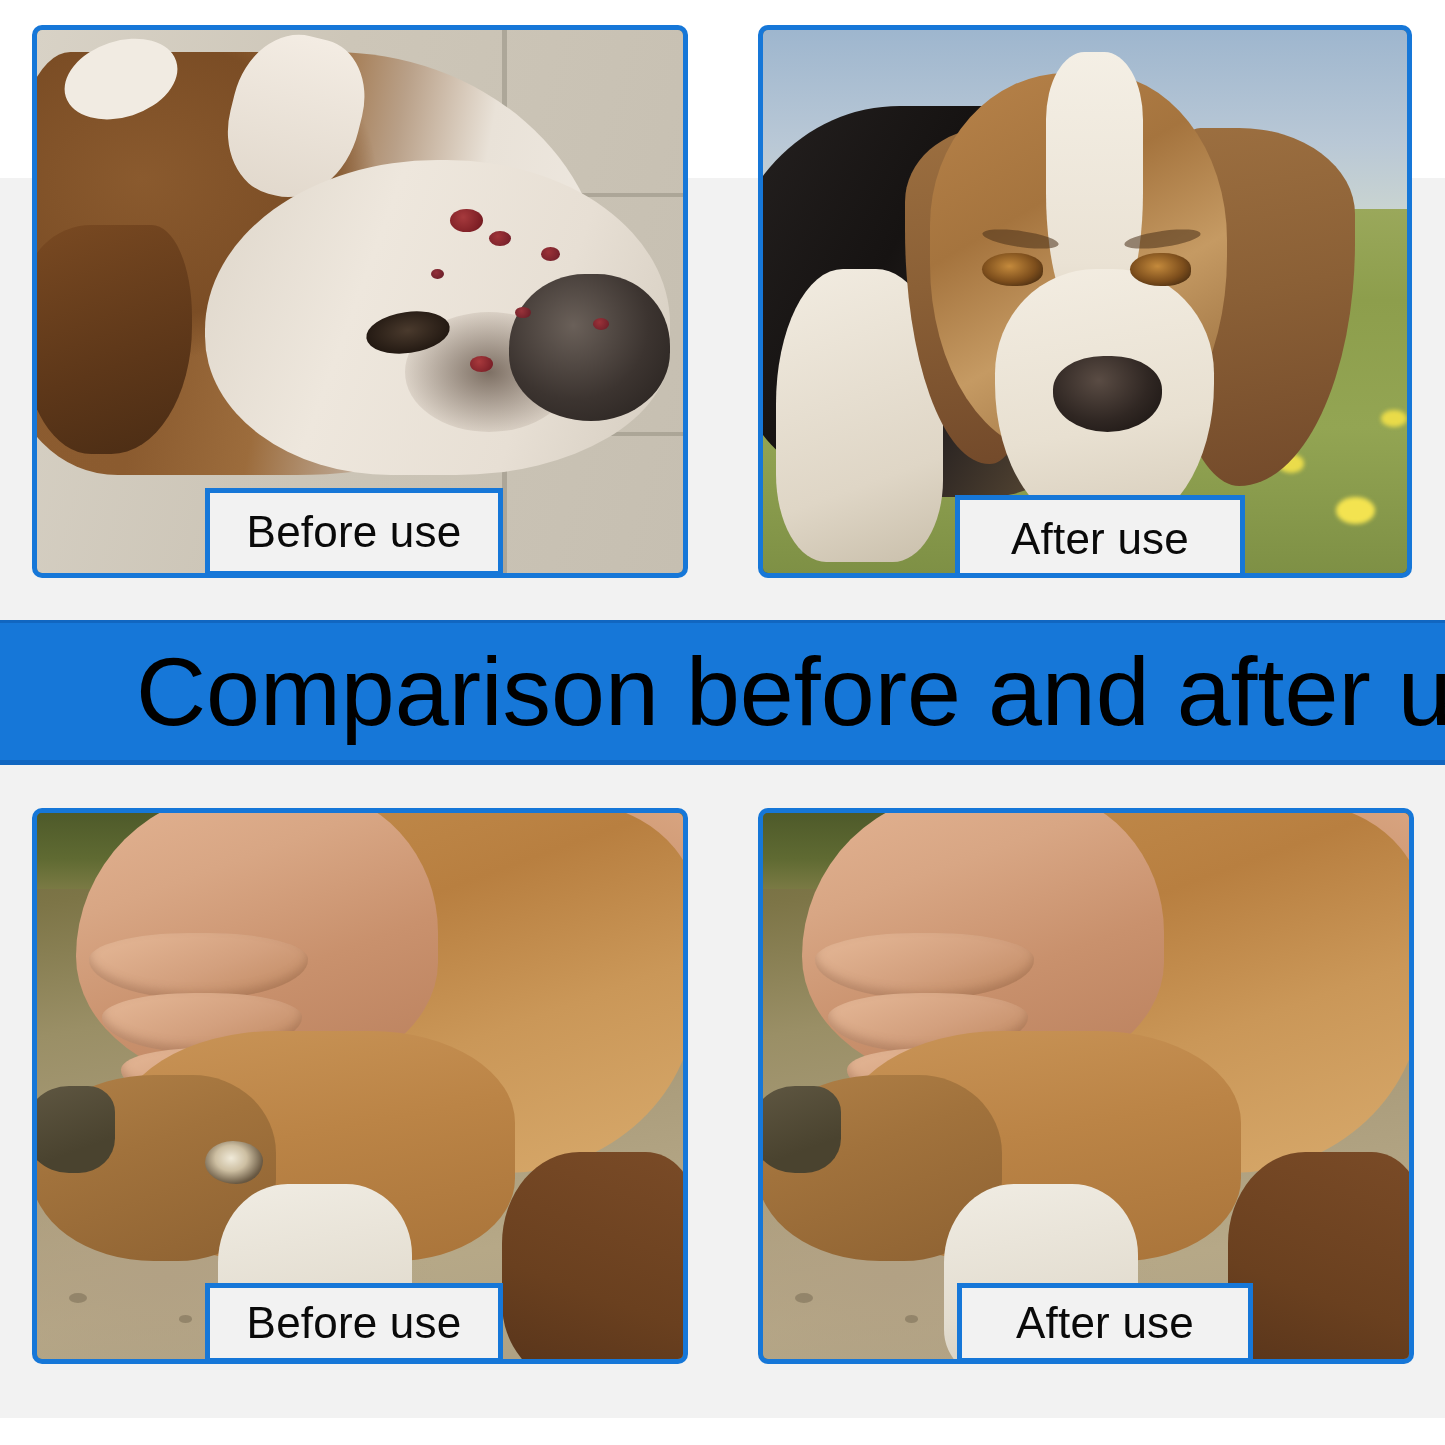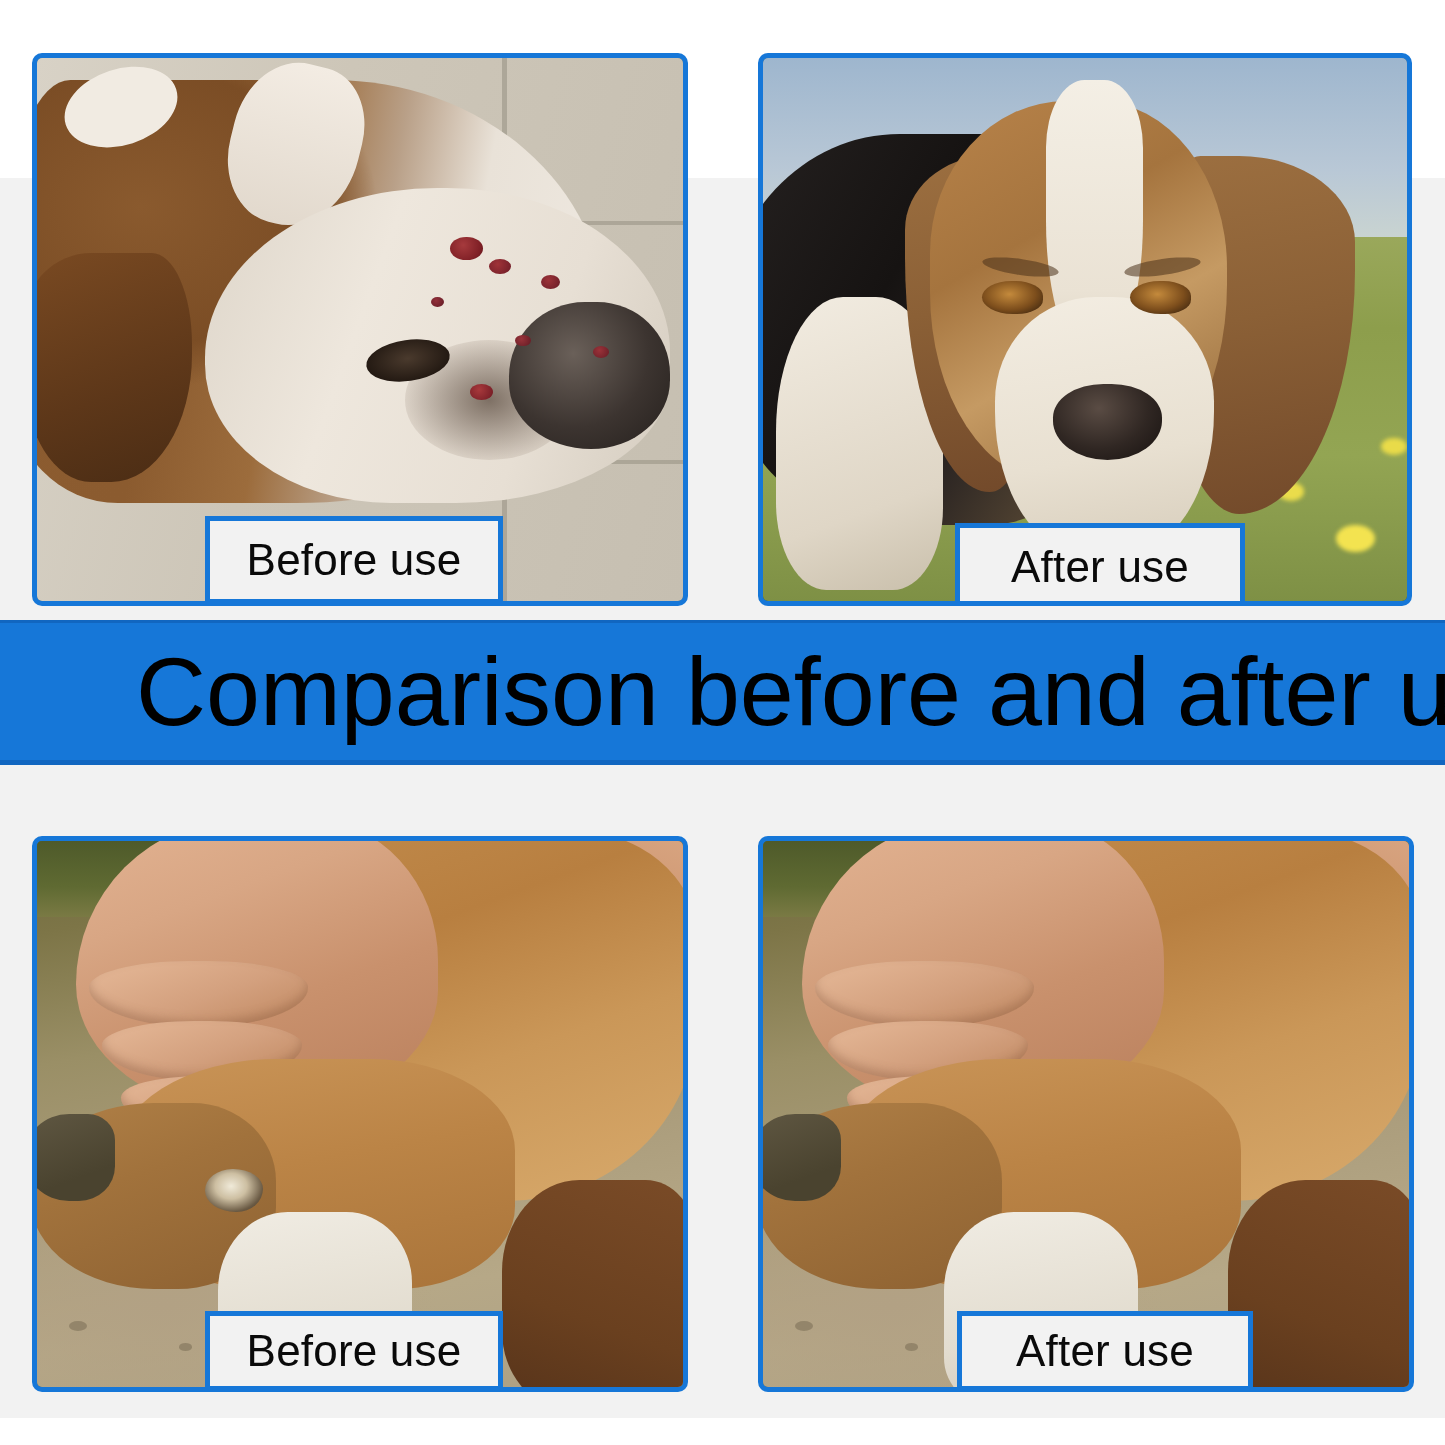--- a/index.html
+++ b/index.html
@@ -21,21 +21,20 @@
     background:#f2f2f2;
   }
 
   
   .panel {
     position:absolute;
     border:5px solid #1677d8;
     border-radius:10px;
     overflow:hidden;
     background:#0c4a6e;
-    margin-top:28px;
   }
   .panel .photo {
     position:absolute; inset:0;
     overflow:hidden;
   }
 
   
   .chip {
     position:absolute;
     background:#f2f2f2;

